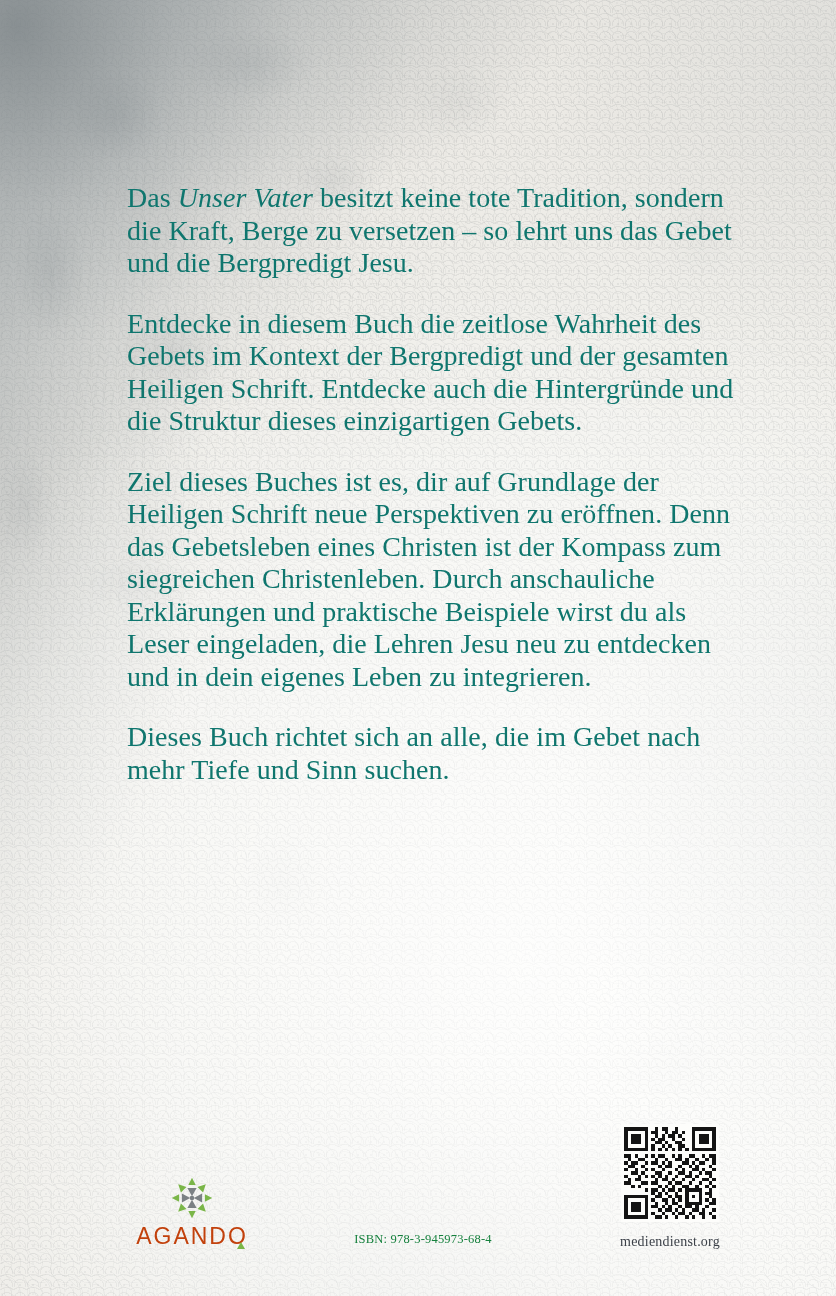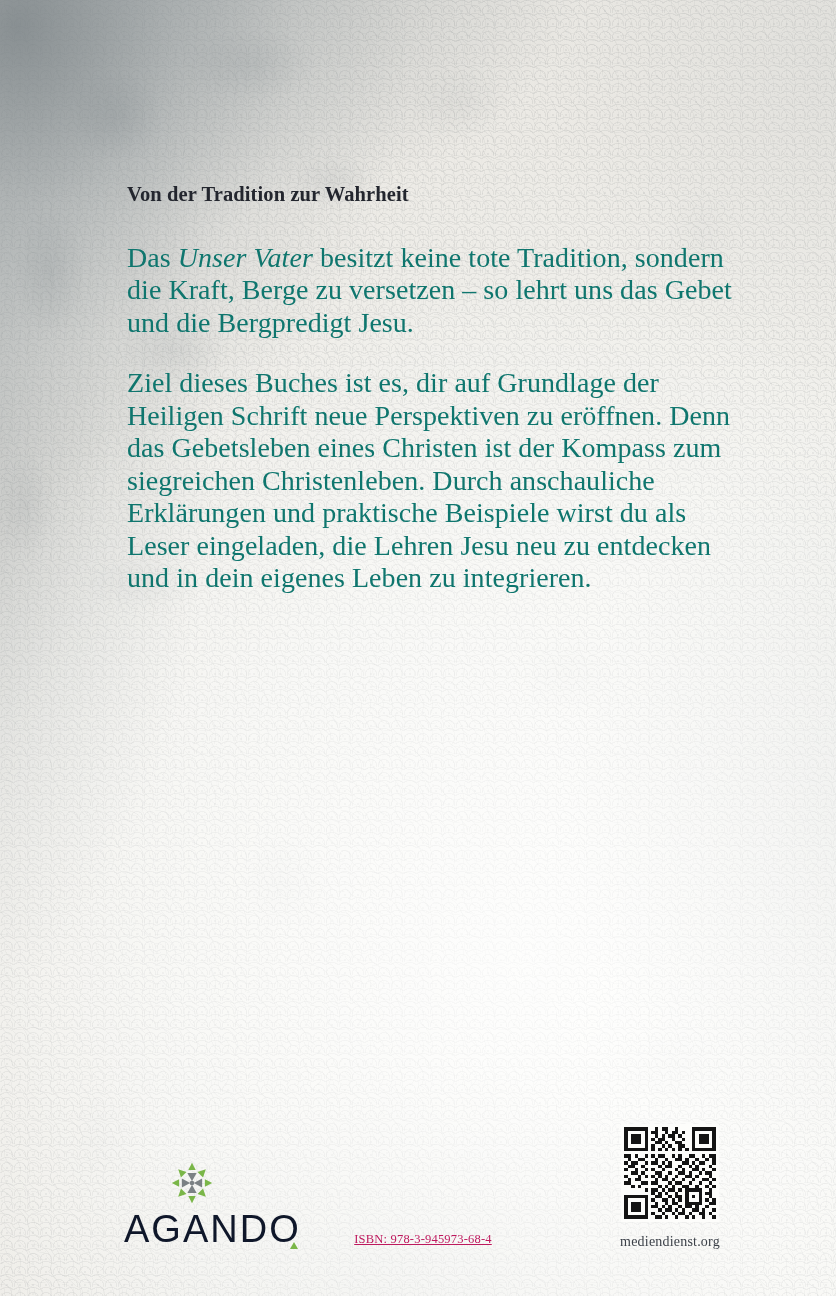--- a/index.html
+++ b/index.html
@@ -150,23 +150,23 @@
     width: 46px;
     height: 46px;
     margin: 0 auto 4px auto;
     display: block;
   }
 
   .logo-word {
     position: relative;
     display: inline-block;
     font-family: "Liberation Sans", "DejaVu Sans", sans-serif;
-    font-size: 38px;
+    font-size: 23px;
     letter-spacing: 2.0px;
-    color: #0f172a;
+    color: #c2410c;
     line-height: 1;
   }
 
   .logo-word .o-dot {
     position: absolute;
     right: 3px;
     bottom: -1px;
     width: 0;
     height: 0;
     border-left: 4px solid transparent;
@@ -176,22 +176,21 @@
 
   .isbn {
     position: absolute;
     left: 318px;
     bottom: 49px;
     width: 210px;
     text-align: center;
     font-family: "Liberation Serif", "DejaVu Serif", serif;
     font-size: 12.5px;
     letter-spacing: 0.2px;
-    color: #be185d;
-    text-decoration: underline;
+    color: #15803d;
   }
 
   .qr-block {
     position: absolute;
     right: 86px;
     bottom: 46px;
     width: 160px;
     text-align: center;
   }
 
@@ -219,28 +218,29 @@
   <div class="tex-blotch"></div>
   <div class="tex-grain"></div>
   <div class="tex-streak"></div>
   <div class="tex-vignette"></div>
   <div class="tex-wash"></div>
 
   <div class="content">
 
     <div class="blurb">
 
-      <h1>Von der Tradition zur Wahrheit</h1>
 
       <p><span>Das </span><em>Unser Vater</em><span> besitzt keine tote Tradition, sondern die Kraft, Berge zu versetzen – so lehrt uns das Gebet und die Bergpredigt Jesu.</span></p>
 
 
+      <p>Entdecke in diesem Buch die zeitlose Wahrheit des Gebets im Kontext der Bergpredigt und der gesamten Heiligen Schrift. Entdecke auch die Hintergründe und die Struktur dieses einzigartigen Gebets.</p>
 
       <p>Ziel dieses Buches ist es, dir auf Grundlage der Heiligen Schrift neue Perspektiven zu eröffnen. Denn das Gebetsleben eines Christen ist der Kompass zum siegreichen Christenleben. Durch anschauliche Erklärungen und praktische Beispiele wirst du als Leser eingeladen, die Lehren Jesu neu zu entdecken und in dein eigenes Leben zu integrieren.</p>
 
+      <p>Dieses Buch richtet sich an alle, die im Gebet nach mehr Tiefe und Sinn suchen.</p>
 
     </div>
 
     <div class="footer">
 
       <div class="logo-block">
         <svg class="logo-mark" viewBox="0 0 100 100">
 
           <polygon points="50,6 42,22 58,22" fill="#7ab648"></polygon>
           <polygon points="50,94 42,78 58,78" fill="#7ab648"></polygon>

